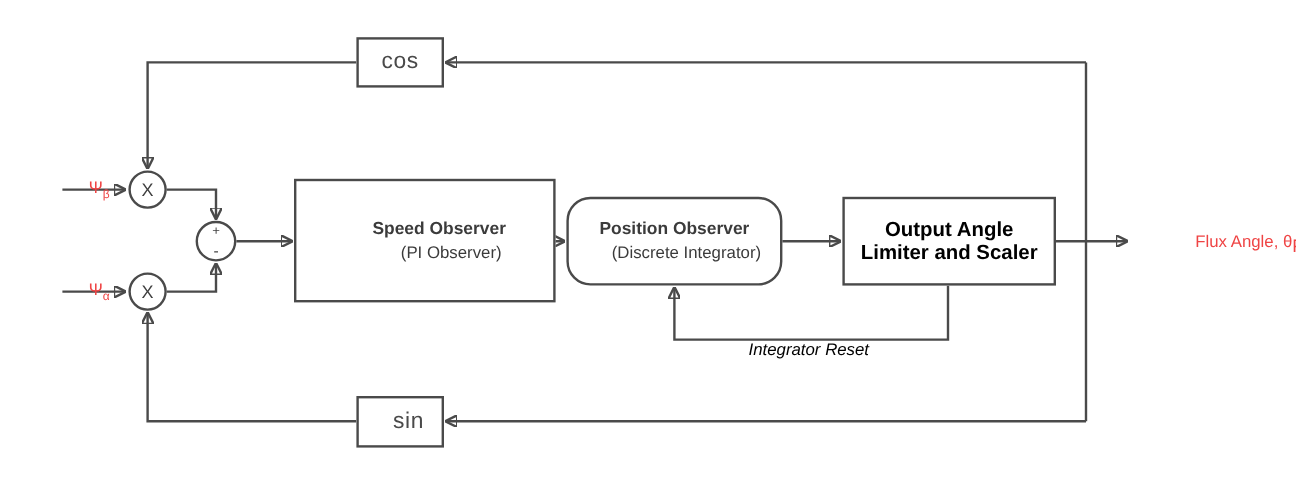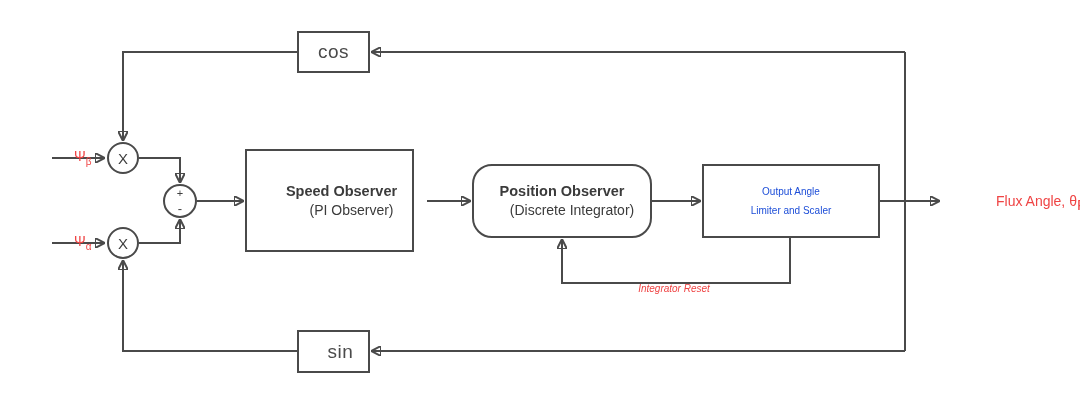--- a/index.html
+++ b/index.html
@@ -14,38 +14,38 @@
   .wires{position:absolute;left:0;top:0;width:1080px;height:403px;}
   .wires path{fill:none;stroke:#4a4a4a;stroke-width:2;}
   .block{
     position:absolute;box-sizing:border-box;
     border:2px solid #4a4a4a;background:#fff;
     display:flex;flex-direction:column;align-items:center;justify-content:center;
     text-align:center;
   }
   .block .title{font-weight:bold;font-size:14.5px;line-height:19px;color:#3b3b3b;}
   .block .subtitle{font-weight:normal;font-size:14px;line-height:19px;color:#3b3b3b;margin-left:20px;}
-  .block .plain{font-weight:normal;font-size:10px;line-height:19px;color:#1d4ed8;}
+  .block .plain{font-weight:bold;font-size:17px;line-height:19px;color:#000000;}
   .smallblock{font-size:19px;color:#4a4a4a;letter-spacing:0.5px;}
   .node{
     position:absolute;box-sizing:border-box;
     border:2px solid #4a4a4a;border-radius:50%;background:#fff;
     display:flex;align-items:center;justify-content:center;
   }
   .mult{width:32px;height:32px;font-size:15px;color:#3f3f3f;}
   .sum{width:34px;height:34px;flex-direction:column;justify-content:space-between;
        padding:2px 0 3px 0;}
   .sum .plus{font-size:11px;line-height:10px;color:#3f3f3f;}
   .sum .minus{font-size:13px;line-height:8px;color:#3f3f3f;}
   .iolabel{position:absolute;font-size:14px;color:#ef4444;white-space:nowrap;margin-left:47px;}
   .iolabel sub{font-size:10px;}
   .outlabel sub{font-size:15px;letter-spacing:0.3px;}
   .reset-label{
     position:absolute;left:574px;top:283px;width:200px;text-align:center;
-    font-style:italic;font-size:10px;color:#ef4444;white-space:nowrap;
+    font-style:italic;font-size:14px;color:#000000;white-space:nowrap;
   }
 </style>
 </head>
 <body>
 
 <div class="canvas">
 
   <svg class="wires" viewBox="0 0 1080 403" xmlns="http://www.w3.org/2000/svg">
     <defs>
       <marker id="arrow" viewBox="0 0 10 10" refX="9" refY="5" markerWidth="10" markerHeight="10" markerUnits="userSpaceOnUse" orient="auto-start-reverse">
@@ -93,21 +93,21 @@
     <span class="minus">-</span>
   </div>
 
   <div class="block smallblock" style="left:297px;top:31px;width:73px;height:42px;">
     <span>cos</span>
   </div>
   <div class="block smallblock" style="left:297px;top:330px;width:73px;height:43px;padding-left:14px;">
     <span>sin</span>
   </div>
 
-  <div class="block" style="left:245px;top:149px;width:169px;height:103px;padding-left:24px;">
+  <div class="block" style="left:245px;top:149px;width:218px;height:103px;padding-left:24px;">
     <div class="title">Speed Observer</div>
     <div class="subtitle">(PI Observer)</div>
   </div>
   <div class="block" style="left:472px;top:164px;width:180px;height:74px;border-radius:20px;">
     <div class="title">Position Observer</div>
     <div class="subtitle">(Discrete Integrator)</div>
   </div>
   <div class="block" style="left:702px;top:164px;width:178px;height:74px;">
     <div class="plain">Output Angle</div>
     <div class="plain">Limiter and Scaler</div>

